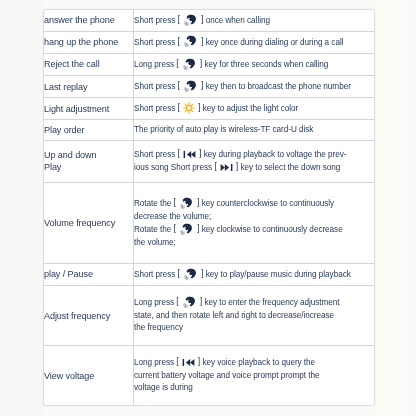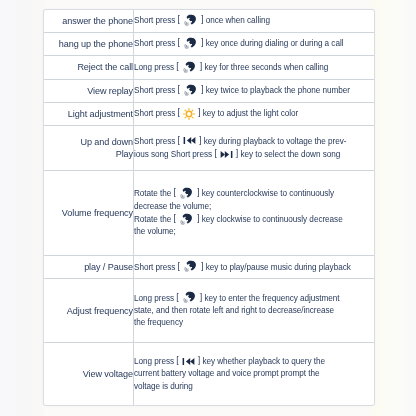--- a/index.html
+++ b/index.html
@@ -45,21 +45,21 @@
   table.spec tr { }
   table.spec td {
     border-bottom: 1px solid #cfd5dd;
     color: #283a5b;
     vertical-align: middle;
     padding: 0;
   }
   table.spec tr:last-child td { border-bottom: none; }
   td.fn {
     width: 89px;
-    text-align: right;
+    text-align: left;
     font-size: 9.1px;
     line-height: 12px;
     letter-spacing: -0.1px;
     border-right: 1px solid #cfd5dd;
     padding: 3px 3px;
   }
   td.desc {
     font-size: 8.2px;
     line-height: 12.4px;
     letter-spacing: -0.05px;
@@ -138,51 +138,57 @@
                     </g>
                     <g stroke="#6a7285" stroke-width="0.75" fill="none" stroke-linecap="round">
                       <path d="M3.1 11.6 C1.9 10.4 1.6 8.8 2.2 7.5"></path>
                       <path d="M4.3 11.3 C3.4 10.4 3.2 9.25 3.6 8.3"></path>
                       <path d="M5.4 10.9 C4.8 10.3 4.65 9.6 4.9 9.0"></path>
                     </g>
                   </svg></span><span class="sp"></span><span class="bk">]</span></span> <span>key for three seconds when calling</span> </span>
           </td>
         </tr>
         <tr>
-          <td class="fn">View replay</td>
-          <td class="desc">
-            <span class="line"><span>Short press</span> <span class="brk"><span class="bk">[</span><span class="sp"></span><span class="ico ico-phone"><svg viewBox="0 0 15 13" width="15" height="13" aria-hidden="true">
-                    <g fill="#1b2b46">
-                      <path d="M10.0 1.0c0.95 0.25 1.9 1.0 2.45 2.0 0.75 1.35 0.6 2.9-0.15 4.25-0.55 1.0-1.4 1.9-2.3 2.5-0.5 0.35-1.0 0.6-1.35 0.7l-1.15-1.5c0.3-0.12 0.8-0.4 1.25-0.78 0.3-0.26 0.45-0.5 0.3-0.8-0.2-0.42-0.62-0.52-1.0-0.3l-0.55 0.3-1.5-1.95 0.5-0.45c0.35-0.32 0.35-0.72 0.05-1.05-0.26-0.28-0.55-0.24-0.85 0.0-0.4 0.33-0.75 0.78-0.95 1.08L3.5 3.3c0.15-0.3 0.48-0.78 0.92-1.24C5.2 1.2 6.2 0.72 7.2 0.72c0.95 0 1.95 0.1 2.8 0.28z"></path>
-                    </g>
-                    <g stroke="#6a7285" stroke-width="0.75" fill="none" stroke-linecap="round">
-                      <path d="M3.1 11.6 C1.9 10.4 1.6 8.8 2.2 7.5"></path>
-                      <path d="M4.3 11.3 C3.4 10.4 3.2 9.25 3.6 8.3"></path>
-                      <path d="M5.4 10.9 C4.8 10.3 4.65 9.6 4.9 9.0"></path>
-                    </g>
-                  </svg></span><span class="sp"></span><span class="bk">]</span></span> <span>key twice to playback the phone number</span> </span>
+          <td class="fn">Last replay</td>
+          <td class="desc">
+            <span class="line"><span>Short press</span> <span class="brk"><span class="bk">[</span><span class="sp"></span><span class="ico ico-phone"><svg viewBox="0 0 15 13" width="15" height="13" aria-hidden="true">
+                    <g fill="#1b2b46">
+                      <path d="M10.0 1.0c0.95 0.25 1.9 1.0 2.45 2.0 0.75 1.35 0.6 2.9-0.15 4.25-0.55 1.0-1.4 1.9-2.3 2.5-0.5 0.35-1.0 0.6-1.35 0.7l-1.15-1.5c0.3-0.12 0.8-0.4 1.25-0.78 0.3-0.26 0.45-0.5 0.3-0.8-0.2-0.42-0.62-0.52-1.0-0.3l-0.55 0.3-1.5-1.95 0.5-0.45c0.35-0.32 0.35-0.72 0.05-1.05-0.26-0.28-0.55-0.24-0.85 0.0-0.4 0.33-0.75 0.78-0.95 1.08L3.5 3.3c0.15-0.3 0.48-0.78 0.92-1.24C5.2 1.2 6.2 0.72 7.2 0.72c0.95 0 1.95 0.1 2.8 0.28z"></path>
+                    </g>
+                    <g stroke="#6a7285" stroke-width="0.75" fill="none" stroke-linecap="round">
+                      <path d="M3.1 11.6 C1.9 10.4 1.6 8.8 2.2 7.5"></path>
+                      <path d="M4.3 11.3 C3.4 10.4 3.2 9.25 3.6 8.3"></path>
+                      <path d="M5.4 10.9 C4.8 10.3 4.65 9.6 4.9 9.0"></path>
+                    </g>
+                  </svg></span><span class="sp"></span><span class="bk">]</span></span> <span>key then to broadcast the phone number</span> </span>
           </td>
         </tr>
         <tr>
           <td class="fn">Light adjustment</td>
           <td class="desc">
             <span class="line"><span>Short press</span> <span class="brk"><span class="bk">[</span><span class="sp"></span><span class="ico ico-sun"><svg viewBox="0 0 12 12" width="12" height="12" aria-hidden="true">
                     <circle cx="6" cy="6" r="2.7" fill="none" stroke="#f5b324" stroke-width="1.5"></circle>
                     <line x1="10.10" y1="6.00" x2="11.60" y2="6.00" stroke="#f5b324" stroke-width="1.1" stroke-linecap="round"></line>
                     <line x1="8.90" y1="8.90" x2="9.96" y2="9.96" stroke="#f5b324" stroke-width="1.1" stroke-linecap="round"></line>
                     <line x1="6.00" y1="10.10" x2="6.00" y2="11.60" stroke="#f5b324" stroke-width="1.1" stroke-linecap="round"></line>
                     <line x1="3.10" y1="8.90" x2="2.04" y2="9.96" stroke="#f5b324" stroke-width="1.1" stroke-linecap="round"></line>
                     <line x1="1.90" y1="6.00" x2="0.40" y2="6.00" stroke="#f5b324" stroke-width="1.1" stroke-linecap="round"></line>
                     <line x1="3.10" y1="3.10" x2="2.04" y2="2.04" stroke="#f5b324" stroke-width="1.1" stroke-linecap="round"></line>
                     <line x1="6.00" y1="1.90" x2="6.00" y2="0.40" stroke="#f5b324" stroke-width="1.1" stroke-linecap="round"></line>
                     <line x1="8.90" y1="3.10" x2="9.96" y2="2.04" stroke="#f5b324" stroke-width="1.1" stroke-linecap="round"></line>
                   </svg></span><span class="sp"></span><span class="bk">]</span></span> <span>key to adjust the light color</span> </span>
           </td>
         </tr>
         <tr>
+          <td class="fn">Play order</td>
+          <td class="desc">
+            <span class="line"><span>The priority of auto play is wireless-TF card-U disk</span> </span>
+          </td>
+        </tr>
+        <tr>
           <td class="fn"><span>Up and down</span><br><span>Play</span></td>
           <td class="desc">
             <span class="line"><span>Short press</span> <span class="brk"><span class="bk">[</span><span class="sp"></span><span class="ico ico-track"><svg viewBox="0 0 13 9" width="13" height="9" aria-hidden="true">
                     <rect x="0.6" y="1.0" width="1.5" height="7" fill="#1b2b46"></rect>
                     <polygon points="8.2,1.0 8.2,8.0 3.9,4.5" fill="#1b2b46"></polygon>
                     <polygon points="12.4,1.0 12.4,8.0 8.1,4.5" fill="#1b2b46"></polygon>
                   </svg></span><span class="sp"></span><span class="bk">]</span></span> <span>key during playback to voltage the prev-</span> </span>
             <span class="line"><span>ious song Short press</span> <span class="brk"><span class="bk">[</span><span class="sp"></span><span class="ico ico-track"><svg viewBox="0 0 13 9" width="13" height="9" aria-hidden="true">
                     <polygon points="0.6,1.0 0.6,8.0 4.9,4.5" fill="#1b2b46"></polygon>
                     <polygon points="4.8,1.0 4.8,8.0 9.1,4.5" fill="#1b2b46"></polygon>
@@ -249,20 +255,20 @@
             <span class="line"><span>the frequency</span> </span>
           </td>
         </tr>
         <tr>
           <td class="fn">View voltage</td>
           <td class="desc">
             <span class="line"><span>Long press</span> <span class="brk"><span class="bk">[</span><span class="sp"></span><span class="ico ico-track"><svg viewBox="0 0 13 9" width="13" height="9" aria-hidden="true">
                     <rect x="0.6" y="1.0" width="1.5" height="7" fill="#1b2b46"></rect>
                     <polygon points="8.2,1.0 8.2,8.0 3.9,4.5" fill="#1b2b46"></polygon>
                     <polygon points="12.4,1.0 12.4,8.0 8.1,4.5" fill="#1b2b46"></polygon>
-                  </svg></span><span class="sp"></span><span class="bk">]</span></span> <span>key whether playback to query the</span> </span>
+                  </svg></span><span class="sp"></span><span class="bk">]</span></span> <span>key voice playback to query the</span> </span>
             <span class="line"><span>current battery voltage and voice prompt prompt the</span> </span>
             <span class="line"><span>voltage is during</span> </span>
           </td>
         </tr>
       </tbody>
   </table>
 </div>
 
 </body></html>

